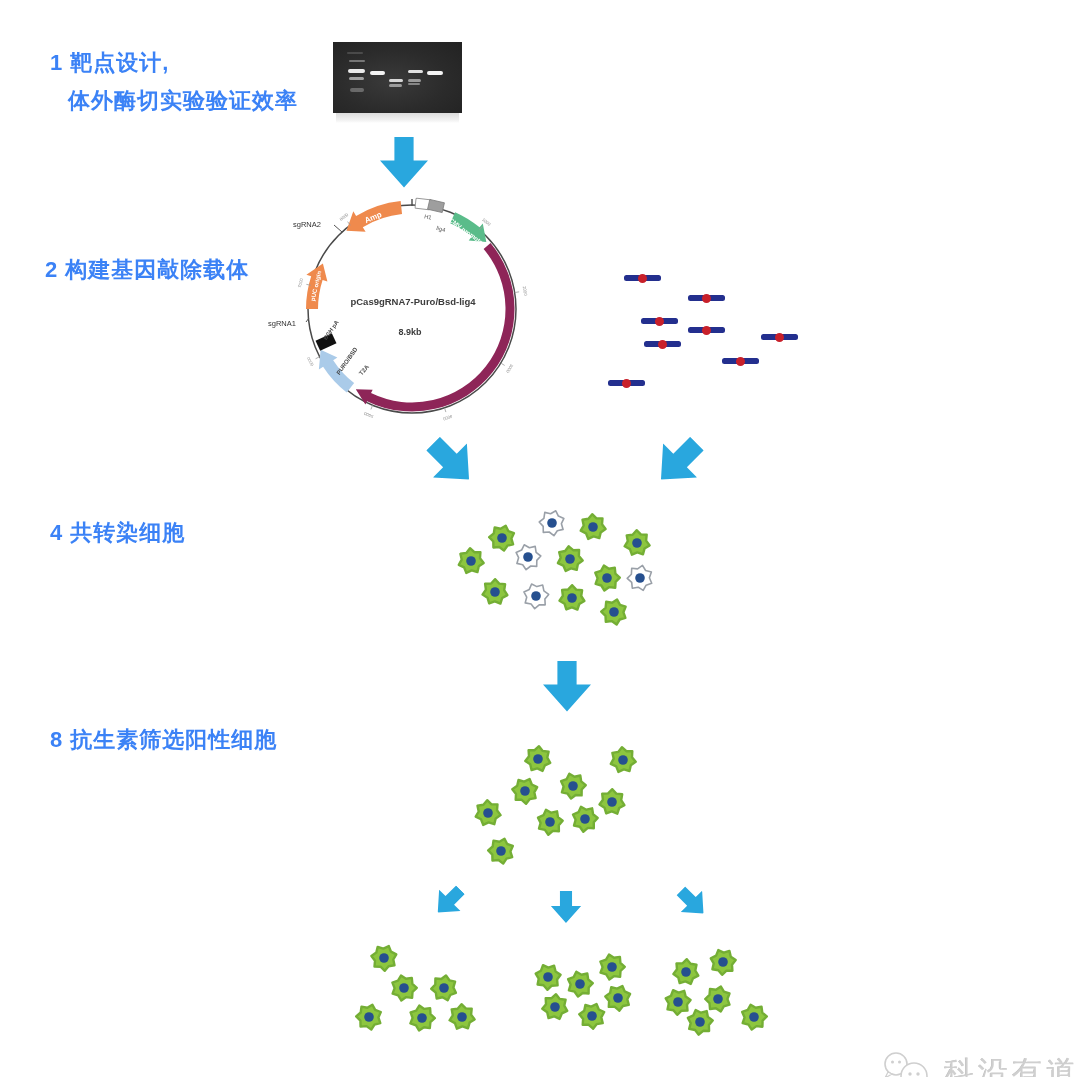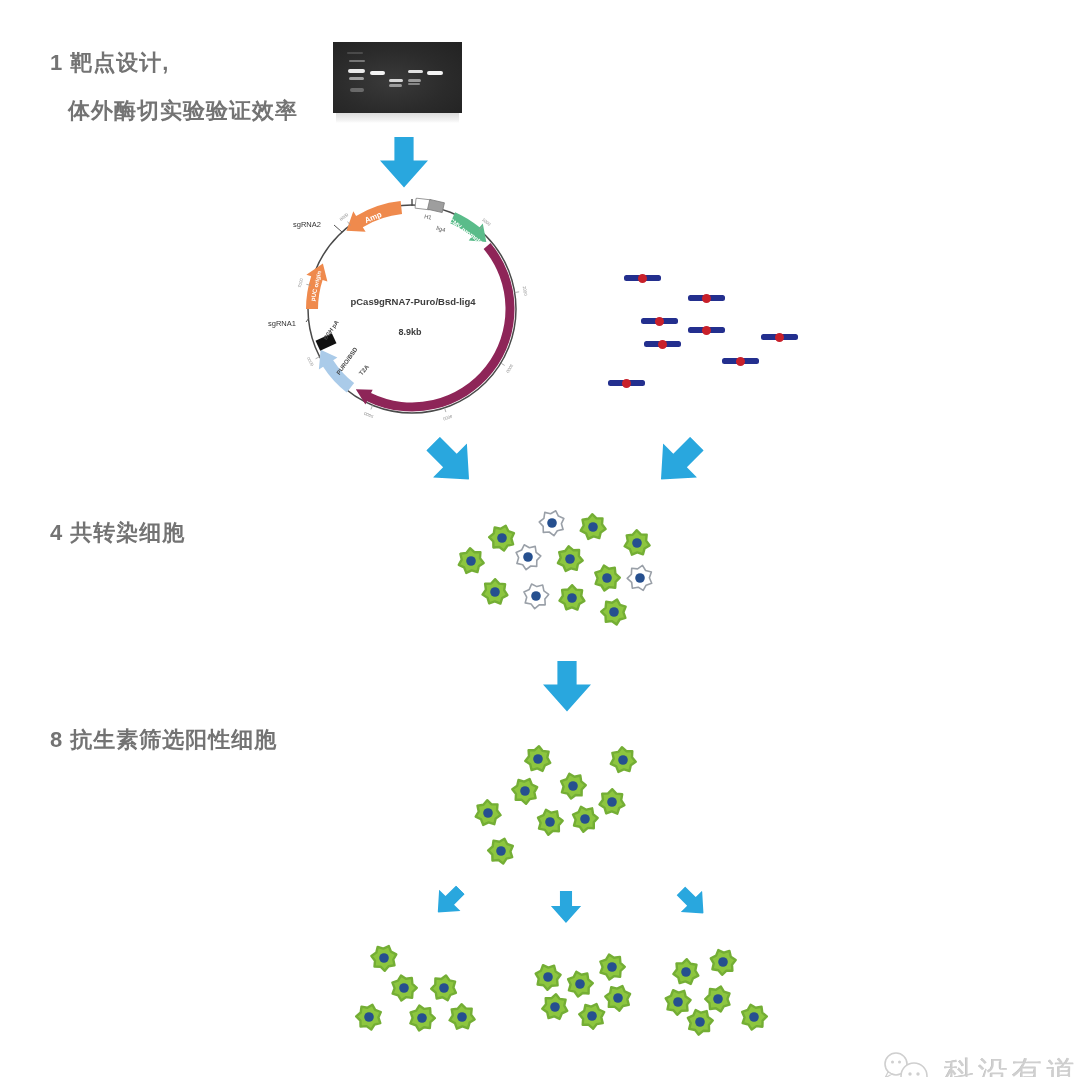--- a/index.html
+++ b/index.html
@@ -1,39 +1,40 @@
 <!DOCTYPE html>
 <html><head>
 <meta charset="utf-8">
 <style>
   html,body{margin:0;padding:0;background:#fff;}
   .canvas{position:relative;width:1080px;height:1077px;background:#fff;overflow:hidden;
           font-family:"Liberation Sans","DejaVu Sans",sans-serif;}
-  .step-label{position:absolute;font-size:22px;font-weight:600;color:#737373;letter-spacing:1px;white-space:nowrap;}
+  .step-label{position:absolute;font-size:22px;font-weight:600;color:#3b82f6;letter-spacing:1px;white-space:nowrap;}
   .gel{position:absolute;left:333px;top:42px;width:129px;height:71px;
        background:radial-gradient(ellipse at 45% 55%, #3a3a3a 0%, #2b2b2b 55%, #222 100%);}
   .gel-band{position:absolute;background:#fff;border-radius:2px;filter:blur(0.6px);}
   .gel-shadow{position:absolute;left:336px;top:113px;width:123px;height:10px;
        background:linear-gradient(180deg,#dcdcdc 0%,#f5f5f5 80%,#fff 100%);}
   .flow-arrow{position:absolute;clip-path:polygon(30% 0,70% 0,70% 47%,100% 47%,50% 100%,0 47%,30% 47%);}
   .ssdna-bar{position:absolute;width:37px;height:5.5px;border-radius:2.5px;display:flex;align-items:center;justify-content:center;}
   .ssdna-dot{width:9px;height:9px;border-radius:50%;flex:0 0 auto;}
   .cell-svg{position:absolute;}
   .plasmid-svg{position:absolute;left:260px;top:184px;}
   .watermark{position:absolute;left:880px;top:1045px;display:flex;align-items:center;gap:8px;}
   .watermark-text{font-size:30px;letter-spacing:4px;color:#cfcfcf;
       text-shadow:1px 1px 0 #ffffff,-0.5px -0.5px 0 #bdbdbd;white-space:nowrap;}
 </style>
 </head>
 <body>
 
 <div class="canvas">
 
   <div class="step-label" style="left:50px;top:48px">1 靶点设计,</div>
-  <div class="step-label" style="left:68px;top:96px">体外酶切实验验证效率</div>
+  <div class="step-label" style="left:68px;top:86px">体外酶切实验验证效率</div>
+  <div class="step-label" style="left:45px;top:255px">2 构建基因敲除载体</div>
   <div class="step-label" style="left:50px;top:518px">4 共转染细胞</div>
   <div class="step-label" style="left:50px;top:725px">8 抗生素筛选阳性细胞</div>
 
   <div class="gel" id="gel">
       <div class="gel-band" style="left: 14px; top: 10px; width: 16px; height: 2px; opacity: 0.15;"></div>
       <div class="gel-band" style="left: 16px; top: 18px; width: 16px; height: 2px; opacity: 0.35;"></div>
       <div class="gel-band" style="left: 15px; top: 27px; width: 17px; height: 4px; opacity: 0.9;"></div>
       <div class="gel-band" style="left: 16px; top: 35px; width: 15px; height: 3px; opacity: 0.55;"></div>
       <div class="gel-band" style="left: 17px; top: 46px; width: 14px; height: 4px; opacity: 0.28;"></div>
       <div class="gel-band" style="left: 37px; top: 29px; width: 15px; height: 3.5px; opacity: 0.95;"></div>

